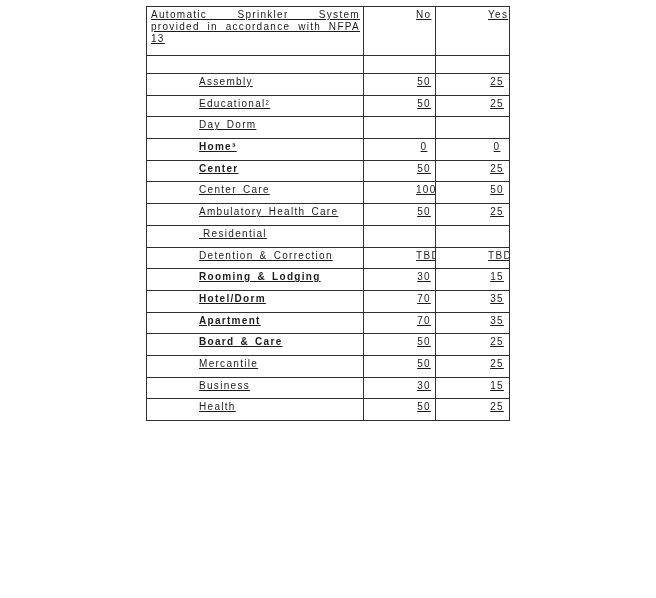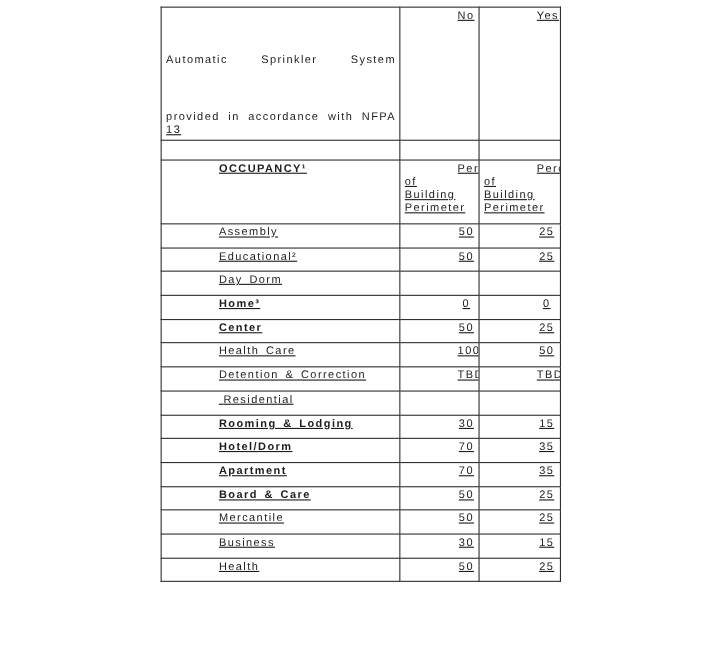--- a/index.html
+++ b/index.html
@@ -50,21 +50,21 @@
   .pre {
     white-space: pre-line;
   }
   .lbl {
     white-space: pre-wrap;
   }
   .jline {
     display: block;
     text-align: justify;
     text-align-last: justify;
-    margin-top: 40px;
+    text-decoration: underline;
   }
   .line {
     display: block;
     text-decoration: underline;
   }
   td.val-cell {
     text-align: center;
   }
   td.indent {
     padding-left: 54px;
@@ -99,37 +99,20 @@
         <span class="u">Yes</span>
       </td>
     </tr>
 
     <tr class="spacer-row">
       <td></td>
       <td class="thick-l"></td>
       <td></td>
     </tr>
 
-    <tr class="subheader-row">
-      <td>
-        <span class="u bold">OCCUPANCY¹</span>
-      </td>
-      <td class="thick-l">
-        <span class="u pre">Percent
-of
-Building
-Perimeter</span>
-      </td>
-      <td>
-        <span class="u pre">Percent
-of
-Building
-Perimeter</span>
-      </td>
-    </tr>
 
     <tr class="data-row">
       <td><span class="u lbl">Assembly</span></td>
       <td class="thick-l val-cell"><span class="u">50</span></td>
       <td class="val-cell"><span class="u">25</span></td>
     </tr>
     <tr class="data-row">
       <td><span class="u lbl">Educational²</span></td>
       <td class="thick-l val-cell"><span class="u">50</span></td>
       <td class="val-cell"><span class="u">25</span></td>
@@ -143,33 +126,38 @@
       <td class="indent"><span class="u lbl">Home³</span></td>
       <td class="thick-l val-cell"><span class="u">0</span></td>
       <td class="val-cell"><span class="u">0</span></td>
     </tr>
     <tr class="data-row">
       <td class="indent"><span class="u lbl">Center</span></td>
       <td class="thick-l val-cell"><span class="u">50</span></td>
       <td class="val-cell"><span class="u">25</span></td>
     </tr>
     <tr class="data-row">
-      <td><span class="u lbl">Health Care</span></td>
+      <td><span class="u lbl">Center Care</span></td>
       <td class="thick-l val-cell"><span class="u">100</span></td>
       <td class="val-cell"><span class="u">50</span></td>
+    </tr>
+    <tr class="data-row">
+      <td><span class="u lbl">Ambulatory Health Care</span></td>
+      <td class="thick-l val-cell"><span class="u">50</span></td>
+      <td class="val-cell"><span class="u">25</span></td>
+    </tr>
+    <tr class="data-row">
+      <td><span class="u lbl"> Residential</span></td>
+      <td class="thick-l val-cell"><span class="u"></span></td>
+      <td class="val-cell"><span class="u"></span></td>
     </tr>
     <tr class="data-row">
       <td><span class="u lbl">Detention &amp; Correction</span></td>
       <td class="thick-l val-cell"><span class="u">TBDFM</span></td>
       <td class="val-cell"><span class="u">TBDFM</span></td>
-    </tr>
-    <tr class="data-row">
-      <td><span class="u lbl"> Residential</span></td>
-      <td class="thick-l val-cell"><span class="u"></span></td>
-      <td class="val-cell"><span class="u"></span></td>
     </tr>
     <tr class="data-row">
       <td class="indent"><span class="u lbl">Rooming &amp; Lodging</span></td>
       <td class="thick-l val-cell"><span class="u">30</span></td>
       <td class="val-cell"><span class="u">15</span></td>
     </tr>
     <tr class="data-row">
       <td class="indent"><span class="u lbl">Hotel/Dorm</span></td>
       <td class="thick-l val-cell"><span class="u">70</span></td>
       <td class="val-cell"><span class="u">35</span></td>

